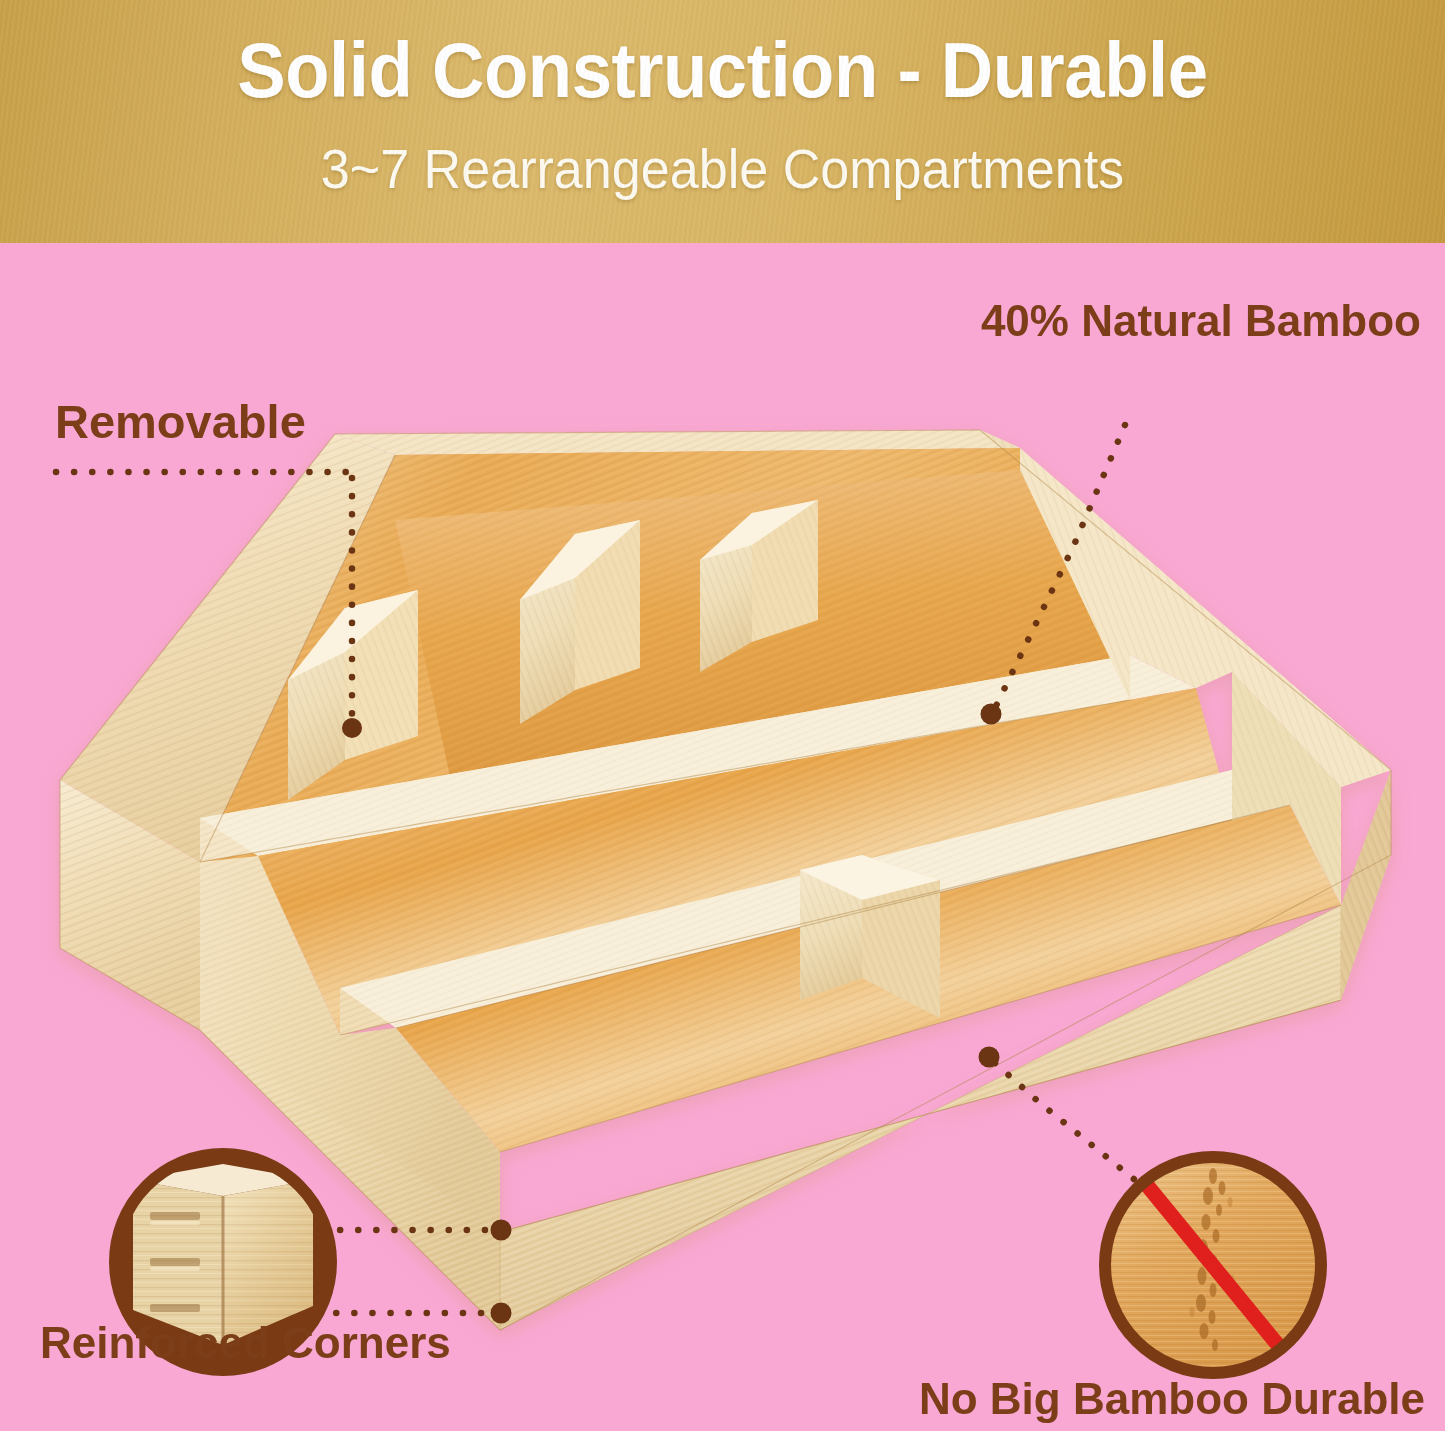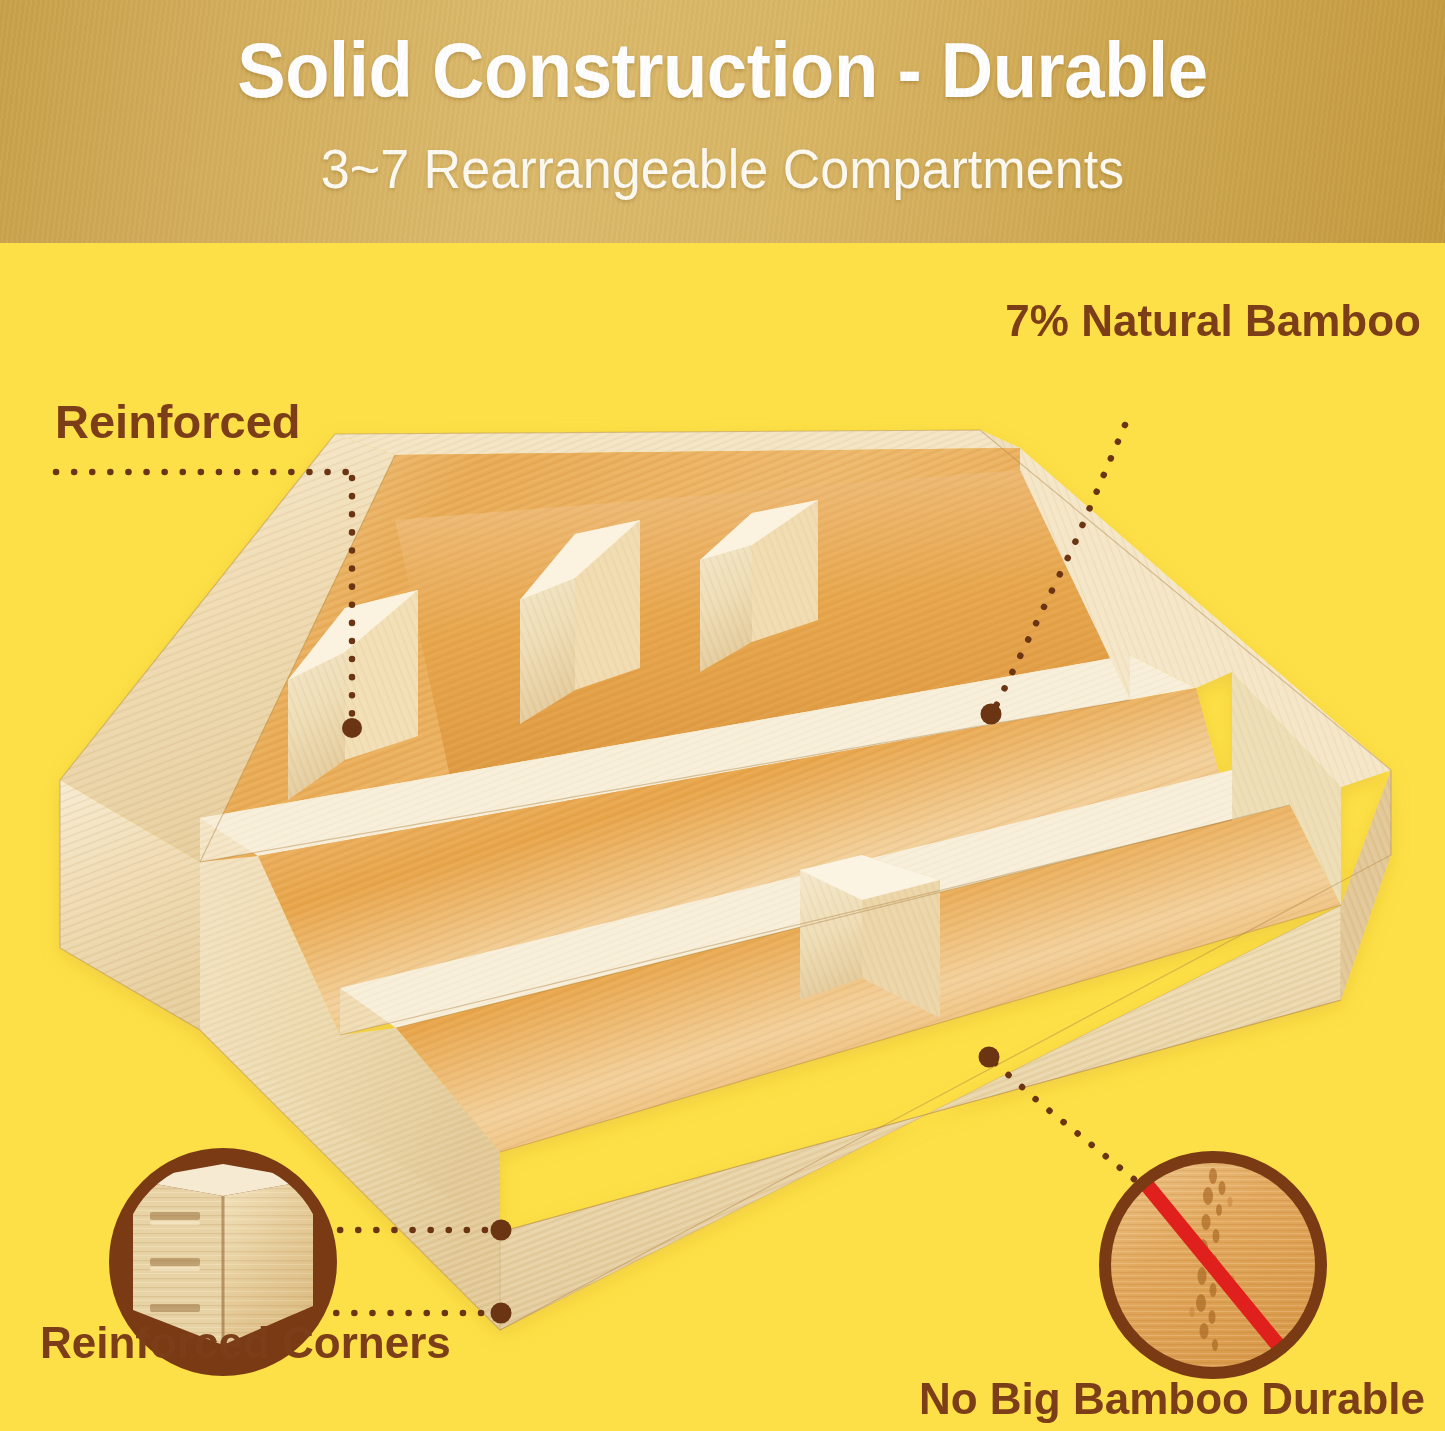--- a/index.html
+++ b/index.html
@@ -3,21 +3,21 @@
 <meta charset="utf-8">
 <style>
   html,body{margin:0;padding:0;}
   body{
     width:1445px;height:1431px;
     background:#ffffff;
     font-family:"Liberation Sans", sans-serif;
     overflow:hidden;
     position:relative;
   }
-  #stage{position:relative;width:1445px;height:1431px;overflow:hidden;background:#fde047;}
+  #stage{position:relative;width:1445px;height:1431px;overflow:hidden;background:#f9a8d4;}
 
   
   #banner{
     position:absolute;left:0;top:0;width:1445px;height:243px;
     background:linear-gradient(100deg,#c9a14a 0%,#d3ae5c 16%,#dcba6c 36%,#d9b665 55%,#cfa851 76%,#c49a3f 100%);
     overflow:hidden;
   }
   #banner::after{
     content:"";position:absolute;inset:0;
     background:
@@ -388,23 +388,23 @@
       </g>
       <circle cx="1213" cy="1265" r="108" fill="none" stroke="#7a3a14" stroke-width="12"></circle>
     </g>
   </svg>
 
   <div id="banner">
     <div class="banner-title">Solid Construction - Durable</div>
     <div class="banner-sub">3~7 Rearrangeable Compartments</div>
   </div>
 
-  <div class="callout" id="label-removable">Reinforced</div>
+  <div class="callout" id="label-removable">Removable</div>
 
   <div class="callout" id="label-bamboo">
-    <span class="l1">7% Natural Bamboo</span>
+    <span class="l1">40% Natural Bamboo</span>
   </div>
 
   <div class="callout" id="label-corners">Reinforced Corners</div>
 
   <div class="callout" id="label-grains">No Big Bamboo Durable</div>
 
 </div>
 
 </body></html>

